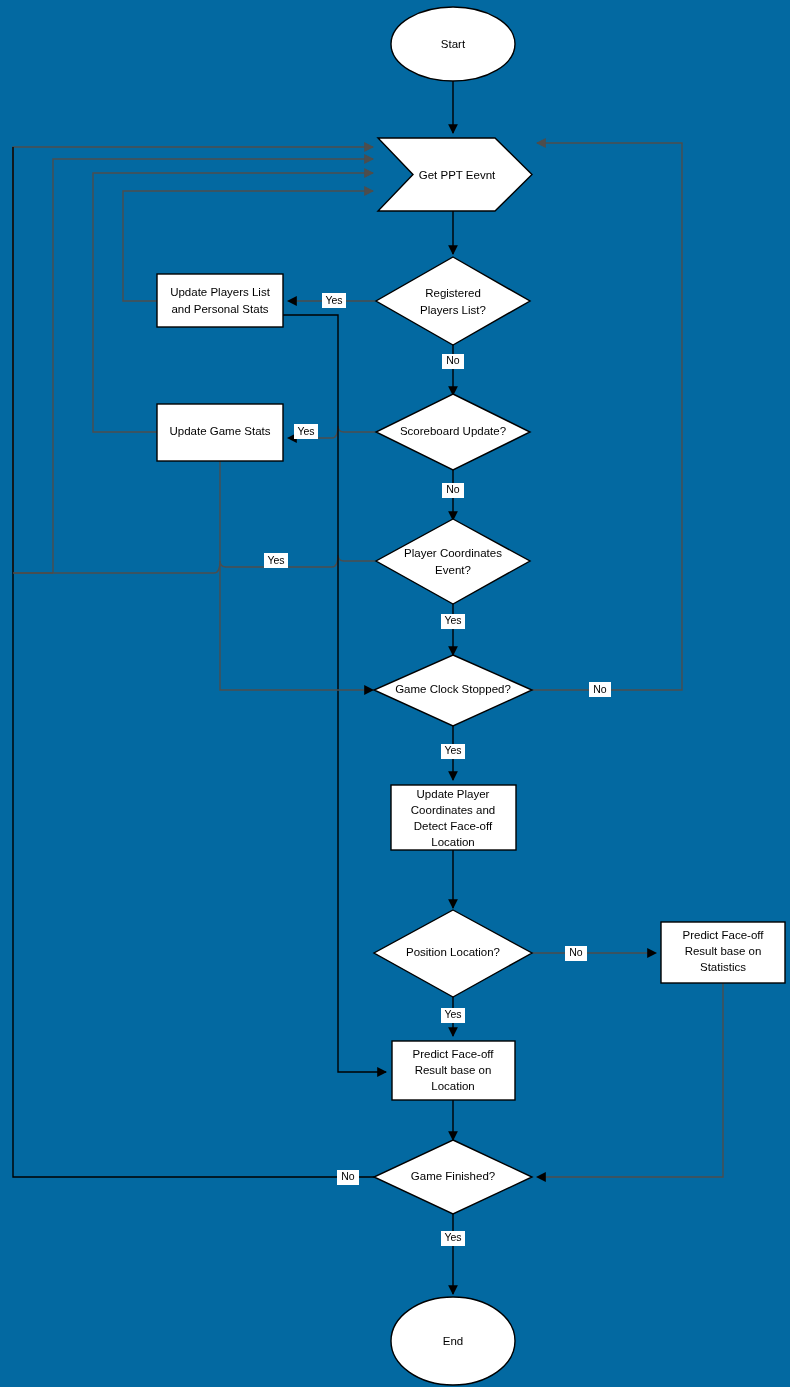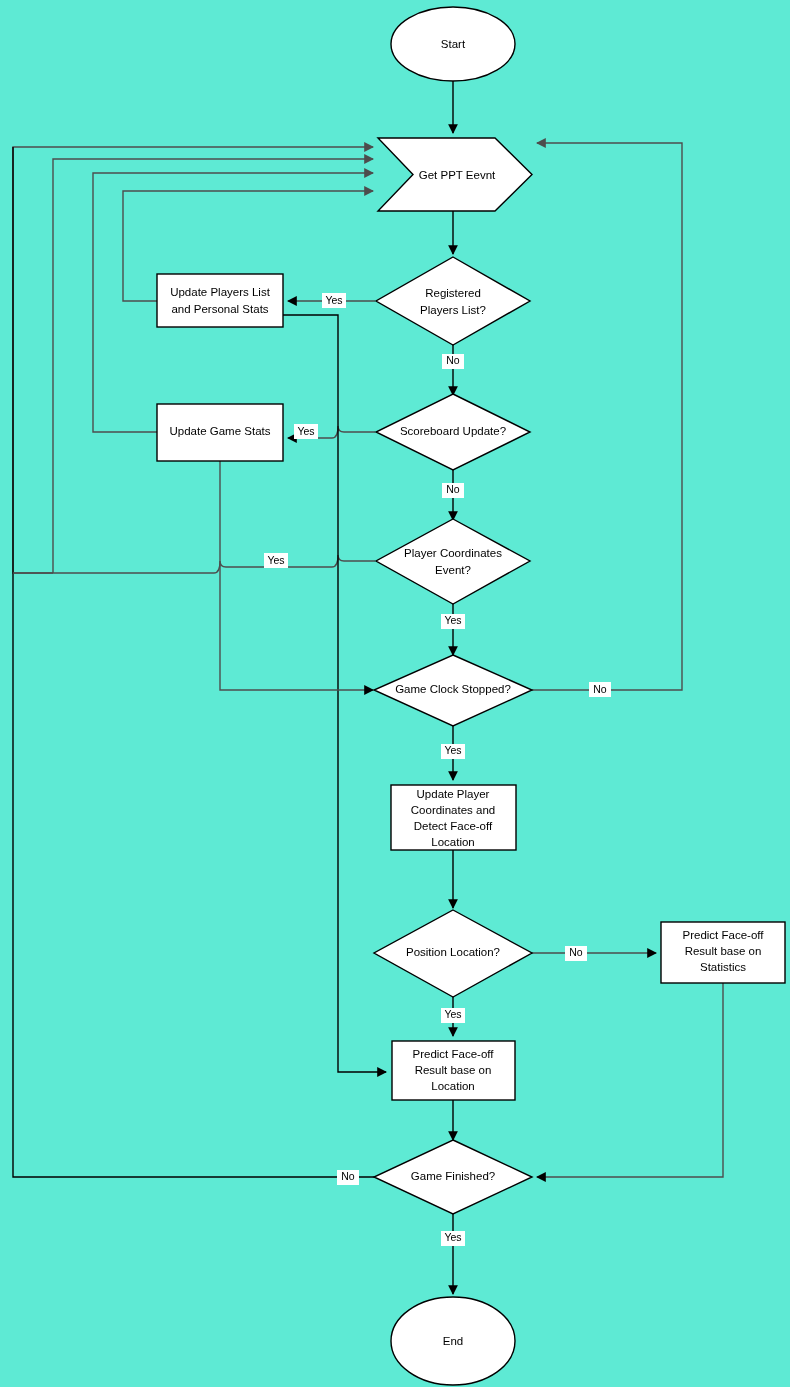--- a/index.html
+++ b/index.html
@@ -4,21 +4,21 @@
 <style>
   html, body {
     margin: 0;
     padding: 0;
     background: #ffffff;
   }
   #canvas-wrap {
     position: relative;
     width: 790px;
     height: 1387px;
-    background: #5eead4;
+    background: #0369a1;
     font-family: "Liberation Sans", sans-serif;
   }
   svg#flowchart {
     position: absolute;
     top: 0;
     left: 0;
     width: 790px;
     height: 1387px;
     display: block;
   }

